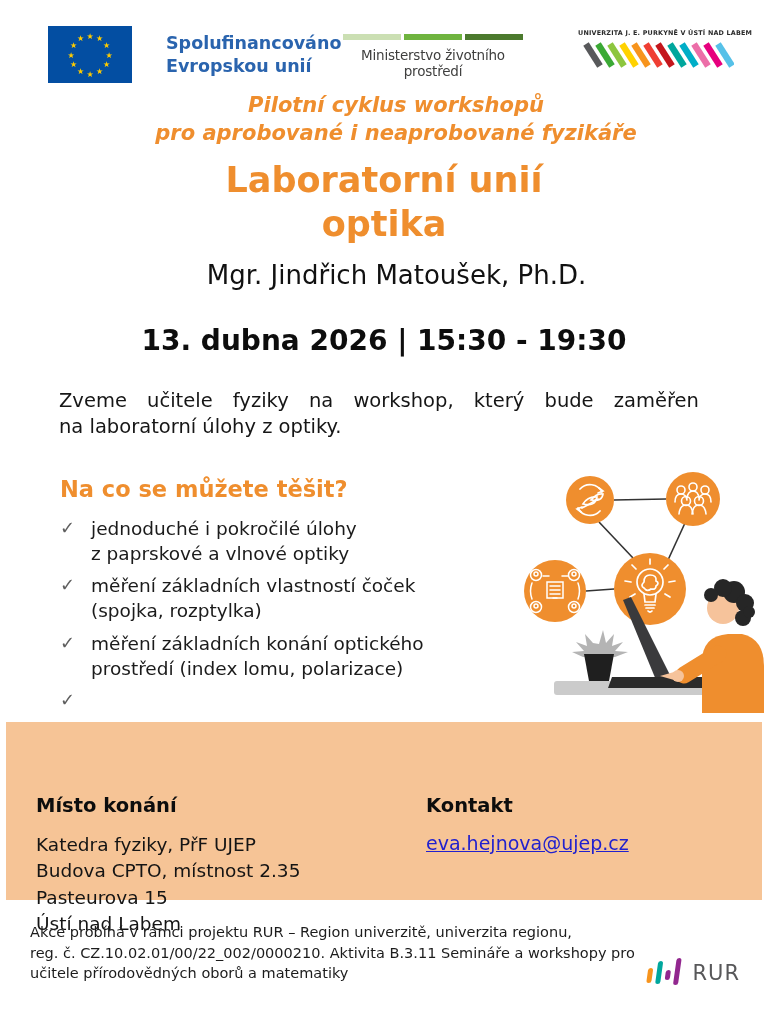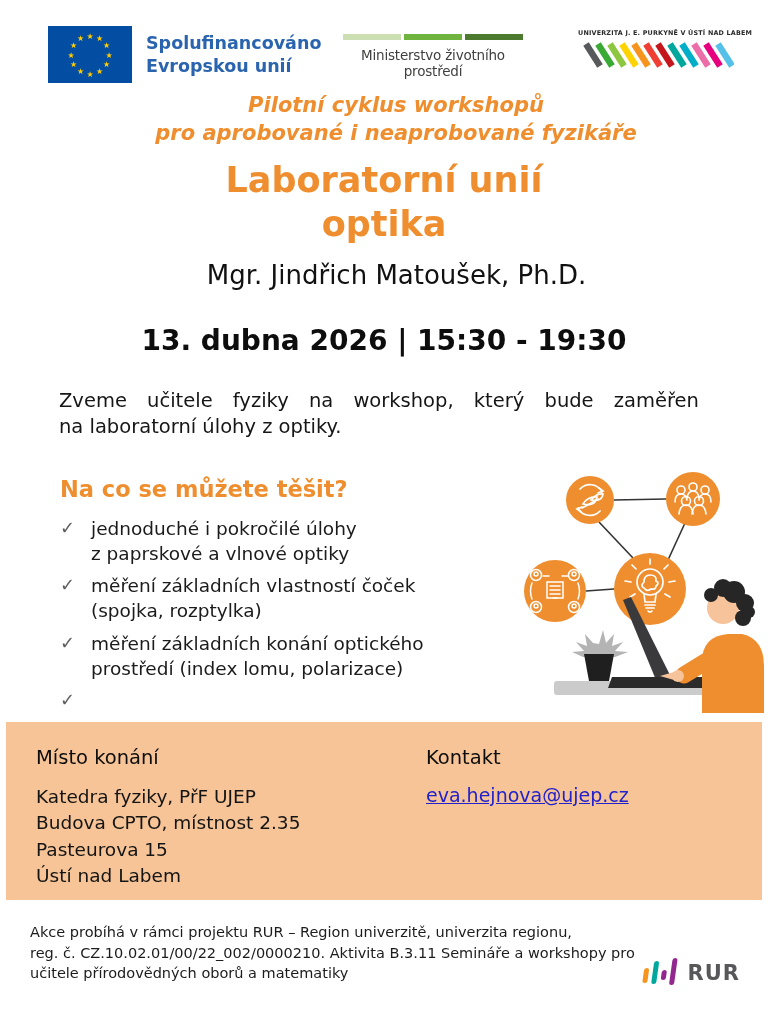--- a/index.html
+++ b/index.html
@@ -4,21 +4,21 @@
 <style>
   * { margin:0; padding:0; box-sizing:border-box; }
   html,body { background:#ffffff; }
   body { width:768px; height:1024px; font-family:"DejaVu Sans","Liberation Sans",sans-serif; color:#1a1a1a; }
   .page { position:relative; width:768px; height:1024px; overflow:hidden; background:#ffffff; }
 
   
   .logos { position:absolute; top:24px; left:0; width:768px; height:64px; }
   .eu-block { position:absolute; left:48px; top:2px; display:flex; align-items:center; gap:14px; }
   .eu-flag { display:block; }
-  .eu-label { color:#2A64AE; font-size:17.5px; font-weight:bold; line-height:1.3; white-space:pre-line; }
+  .eu-label { color:#2A64AE; font-size:17.5px; font-weight:bold; line-height:1.3; white-space:pre-line;margin-left:20px; }
   .min-block { position:absolute; left:342px; top:10px; width:182px; text-align:center; }
   .min-bars { display:flex; gap:3px; justify-content:center; margin-bottom:7px; }
   .min-bar { height:6px; width:58px; }
   .min-bar.b1 { background:#CBDFB3; }
   .min-bar.b2 { background:#6FB43F; }
   .min-bar.b3 { background:#4C7A2E; }
   .min-label { font-size:13.5px; color:#3F3F3E; letter-spacing:-0.2px; }
   .uni-block { position:absolute; left:578px; top:5px; width:160px; text-align:center; }
   .uni-label { font-size:6.4px; font-weight:bold; color:#2B2B2B; letter-spacing:0.2px; white-space:nowrap; }
   .uni-stripes { margin-top:4px; }
@@ -44,28 +44,28 @@
   .check-glyph { width:31px; flex:0 0 31px; color:#5E5E5E; font-size:18px; padding-top:1px; }
   .check-text { font-size:18.5px; line-height:1.36; color:#1b1b1b; white-space:pre-line; }
 
   
   .illustration { position:absolute; left:502px; top:448px; width:262px; height:265px; }
 
   
   .band { position:absolute; left:6px; right:6px; top:722px; height:178px; background:#F6C496; display:flex; }
   .band-col1 { width:420px; padding:24px 0 0 30px; }
   .band-col2 { padding:24px 0 0 0; }
-  .band-heading { font-size:19.5px; font-weight:normal; color:#0d0d0d; }
+  .band-heading { font-size:19.5px; font-weight:bold; color:#0d0d0d;margin-top:48px; }
   .venue-lines { margin-top:15px; font-size:18.5px; line-height:1.42; color:#141414; white-space:pre-line; }
   .email-link { display:inline-block; margin-top:15px; font-size:19px; color:#2121CE; text-decoration:underline; cursor:pointer; }
 
   
   .footer-text { position:absolute; left:30px; top:922px; width:640px; font-size:14.5px; line-height:1.42; color:#1c1c1c; white-space:pre-line; }
   .rur-logo { position:absolute; right:28px; top:956px; display:flex; align-items:center; gap:8px; }
-  .rur-text { font-size:21px; font-weight:bold; color:#58585A; letter-spacing:1px; }
+  .rur-text { font-size:21px; font-weight:normal; color:#58585A; letter-spacing:1px; }
 </style>
 </head>
 <body>
 
 <div class="page">
 
   <div class="logos">
     <div class="eu-block">
       <svg class="eu-flag" width="84" height="57" viewBox="0 0 84 57">
         <rect x="0" y="0" width="84" height="57" fill="#034EA2"></rect>

